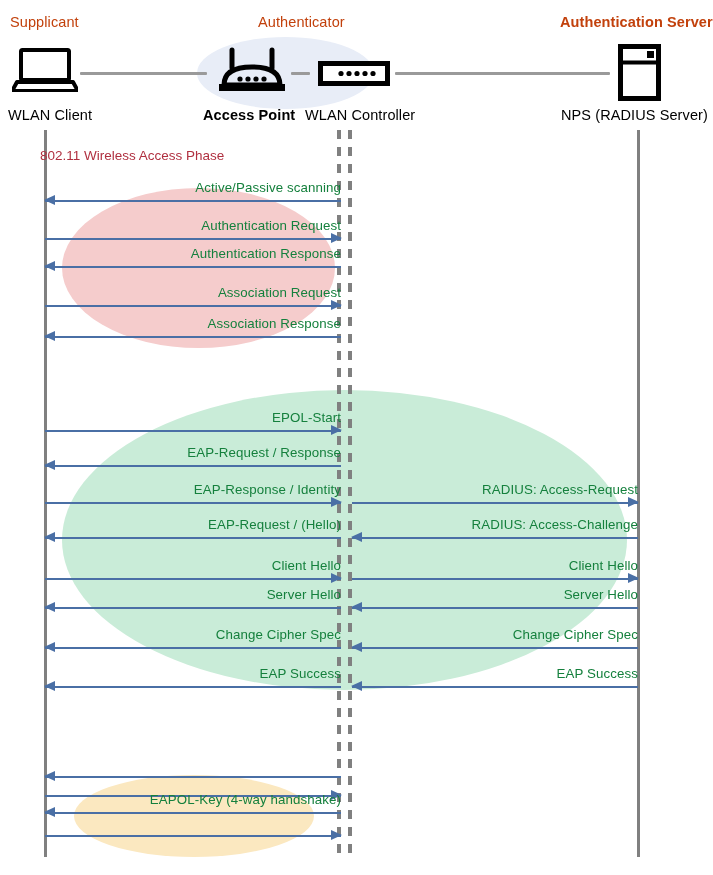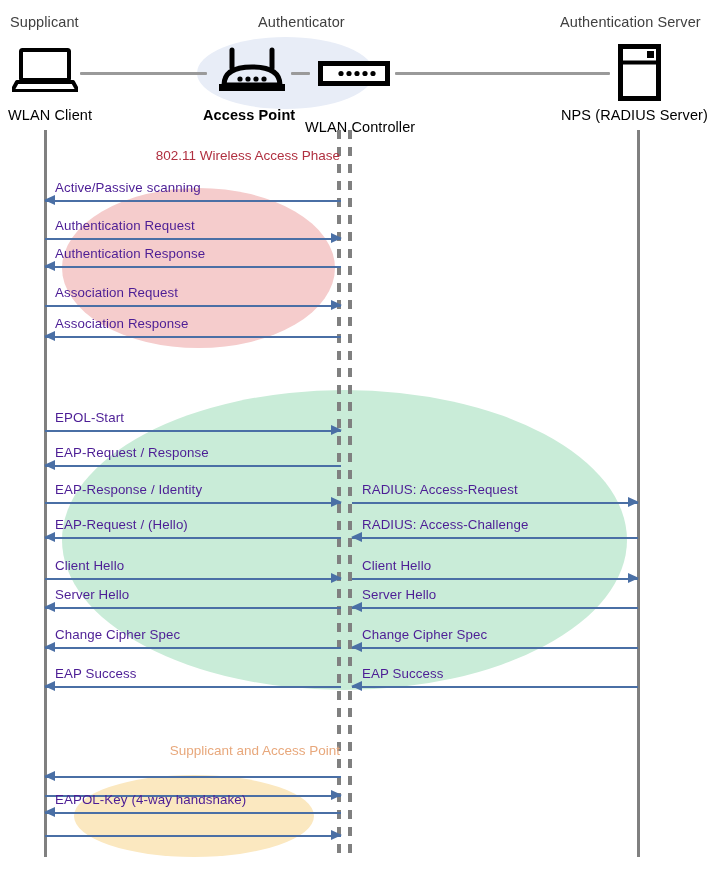--- a/index.html
+++ b/index.html
@@ -16,21 +16,21 @@
     width: 713px;
     height: 875px;
     background: #ffffff;
     overflow: hidden;
   }
 
   
   .actor-title {
     position: absolute;
     font-size: 14.5px;
-    color: #404040;
+    color: #c2410c;
     white-space: nowrap;
     letter-spacing: 0.1px;
   }
   .actor-caption {
     position: absolute;
     font-size: 14.5px;
     color: #000000;
     white-space: nowrap;
     letter-spacing: 0.1px;
     text-align: right;
@@ -79,21 +79,21 @@
   }
   .blob-red   { background: #f5cccc; }
   .blob-green { background: #c9ecd8; }
   .blob-amber { background: #fbe8c0; }
 
   
   .phase-label {
     position: absolute;
     font-size: 13.5px;
     white-space: nowrap;
-    text-align: right;
+    text-align: left;
     line-height: 19px;
   }
 
   
   .msg {
     position: absolute;
     height: 0;
   }
   .msg-line {
     position: absolute;
@@ -117,37 +117,37 @@
   }
   .msg-head.left {
     left: -1px;
     border-right: 11px solid #4a6fa5;
   }
   .msg-text {
     position: absolute;
     left: 10px;
     right: 0;
     bottom: 5px;
-    text-align: left;
+    text-align: right;
     font-size: 13.3px;
-    color: #4c1d95;
+    color: #15803d;
     white-space: nowrap;
     letter-spacing: 0.1px;
   }
 </style>
 </head>
 <body>
 
 <div id="stage">
 
   <div class="auth-blob"></div>
 
   <div class="actor-title" style="left:10px; top:14px;">Supplicant</div>
   <div class="actor-title" style="left:258px; top:14px;">Authenticator</div>
-  <div class="actor-title" style="left:560px; top:14px;">Authentication Server</div>
+  <div class="actor-title" style="left:560px; top:14px;font-weight:bold;">Authentication Server</div>
 
   <div class="link-seg" style="left:80px;  top:72px; width:127px;"></div>
   <div class="link-seg" style="left:291px; top:72px; width:19px;"></div>
   <div class="link-seg" style="left:395px; top:72px; width:215px;"></div>
 
   <div class="icon-wrap" style="left:12px; top:48px;">
     <svg width="66" height="44" viewBox="0 0 66 44">
       <rect x="9" y="2" width="48" height="30" rx="1.5" fill="none" stroke="#000" stroke-width="4"></rect>
       <path d="M5 34 L61 34 L66 43 L0 43 Z" fill="none" stroke="#000" stroke-width="4" stroke-linejoin="round"></path>
     </svg>
@@ -180,21 +180,21 @@
   <div class="icon-wrap" style="left:618px; top:44px;">
     <svg width="43" height="57" viewBox="0 0 43 57">
       <rect x="2.5" y="2.5" width="38" height="52" fill="#fff" stroke="#000" stroke-width="5"></rect>
       <path d="M2.5 18.5 L40.5 18.5" stroke="#000" stroke-width="4"></path>
       <rect x="29" y="7" width="7" height="7" fill="#000"></rect>
     </svg>
   </div>
 
   <div class="actor-caption" style="left:8px; top:107px;">WLAN Client</div>
   <div class="actor-caption" style="left:203px; top:107px;font-weight:bold;">Access Point</div>
-  <div class="actor-caption" style="left:305px; top:107px;margin-top:12px;">WLAN Controller</div>
+  <div class="actor-caption" style="left:305px; top:107px;">WLAN Controller</div>
   <div class="actor-caption" style="left:561px; top:107px;">NPS (RADIUS Server)</div>
 
   <div class="phase-blob blob-red" style="left:62px;  top:188px; width:273px; height:160px;"></div>
   <div class="phase-blob blob-green" style="left:62px;  top:390px; width:565px; height:300px;"></div>
   <div class="phase-blob blob-amber" style="left:74px;  top:775px; width:240px; height:82px;"></div>
 
   <div class="lifeline" style="left:44px;  top:130px; height:727px;"></div>
   <div class="lifeline-dash" style="left:337px; top:130px; height:727px;"></div>
   <div class="lifeline-dash" style="left:348px; top:130px; height:727px;"></div>
   <div class="lifeline" style="left:637px; top:130px; height:727px;"></div>
@@ -293,21 +293,20 @@
     <div class="msg-line"></div>
     <div class="msg-head left"></div>
     <div class="msg-text">Change Cipher Spec</div>
   </div>
   <div class="msg" style="left:352px; width:286px; top:686px;">
     <div class="msg-line"></div>
     <div class="msg-head left"></div>
     <div class="msg-text">EAP Success</div>
   </div>
 
-  <div class="phase-label" style="left:50px; top:741px; width:290px; color:#e8a87c;">Supplicant and Access Point</div>
 
   <div class="msg" style="left:45px; width:296px; top:776px;">
     <div class="msg-line"></div>
     <div class="msg-head left"></div>
     <div class="msg-text"></div>
   </div>
   <div class="msg" style="left:45px; width:296px; top:795px;">
     <div class="msg-line"></div>
     <div class="msg-head right"></div>
     <div class="msg-text"></div>

